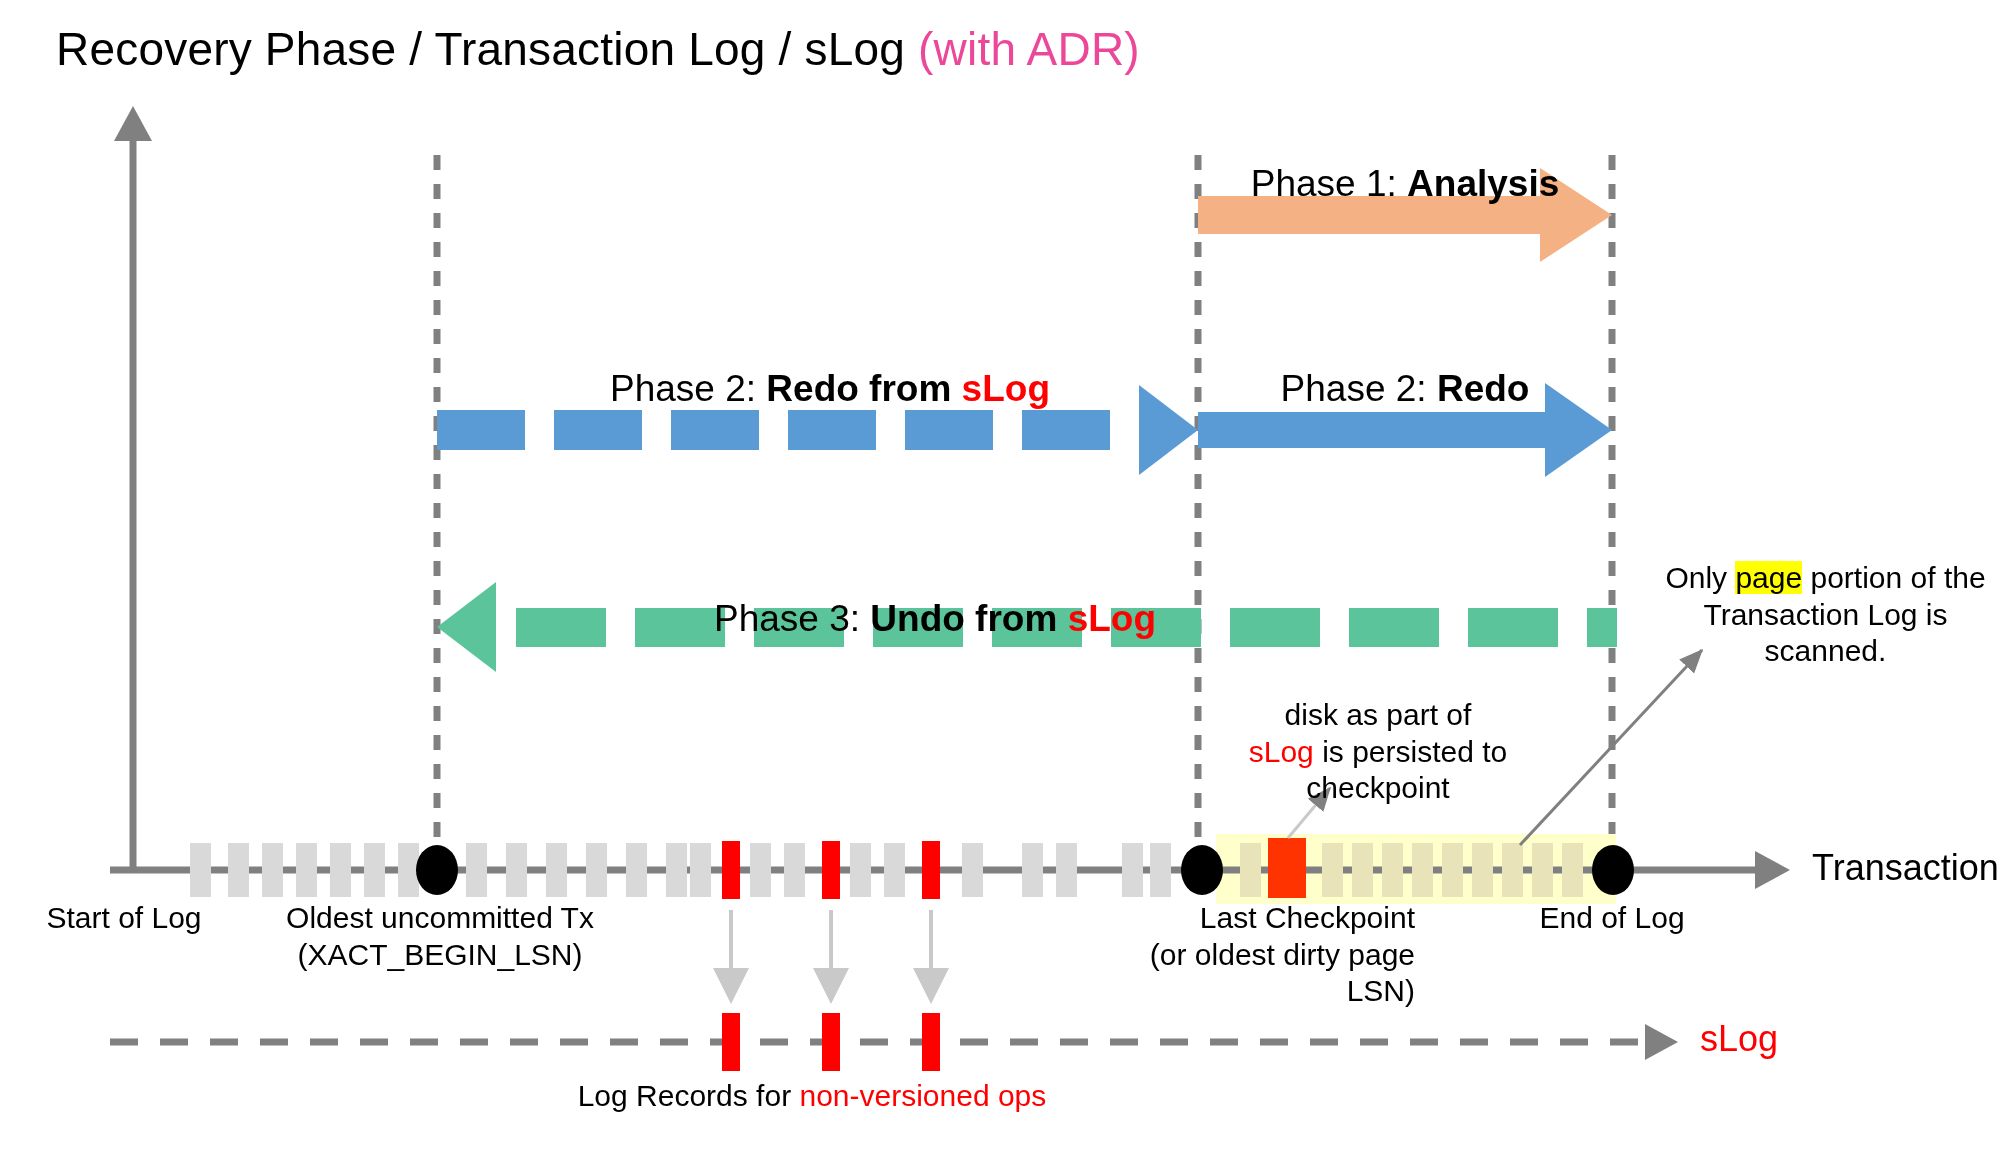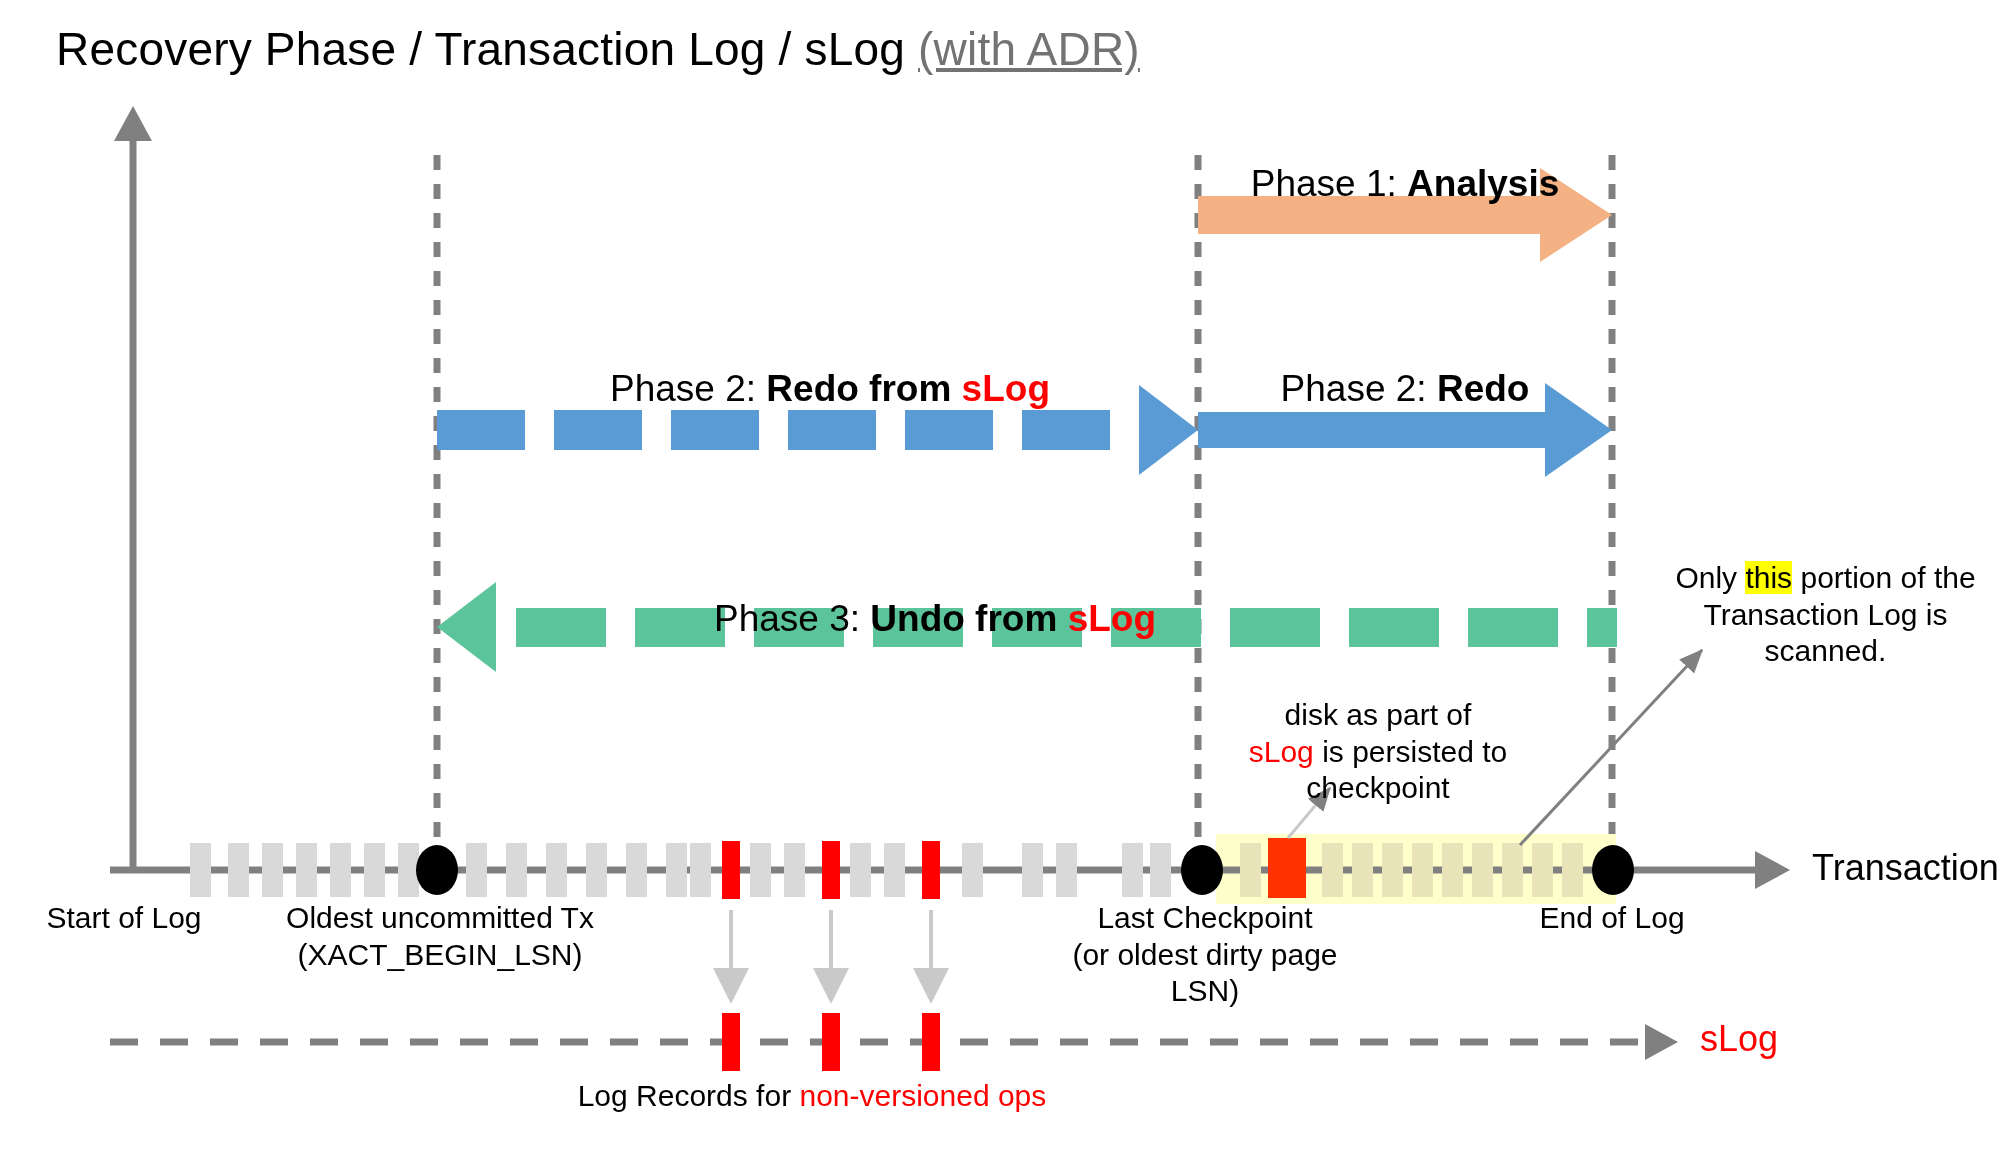--- a/index.html
+++ b/index.html
@@ -2,21 +2,21 @@
 <html><head>
 <meta charset="utf-8">
 <title>Recovery Phase Diagram</title>
 <style>
   html,body{margin:0;padding:0;background:#ffffff;}
   body{width:2001px;height:1152px;position:relative;overflow:hidden;
        font-family:"Liberation Sans", sans-serif;color:#000;}
   #stage{position:absolute;left:0;top:0;width:2001px;height:1152px;}
 
   .ttl{position:absolute;left:56px;top:22px;font-size:46px;letter-spacing:.2px;white-space:nowrap;}
-  .ttl .adr{color:#737373;text-decoration:underline;}
+  .ttl .adr{color:#ec4899;}
   .ml{position:absolute;font-size:30px;text-align:center;transform:translateX(-50%);line-height:1.22;}
   .ml.l{text-align:left;transform:none;}
   .hl{background:#FFFF00;}
   .r{color:#FF0000;}
   .b{font-weight:bold;}
   .phase{position:absolute;font-size:37px;white-space:nowrap;transform:translateX(-50%);}
   .phase .b{font-weight:bold;}
   .axlbl{position:absolute;font-size:36px;white-space:nowrap;}
   .axlbl.red{color:#FF0000;}
   svg{position:absolute;left:0;top:0;}
@@ -174,21 +174,21 @@
 
   <div class="phase" style="left:1405px;top:368px;">
     <span>Phase 2: </span><span class="b">Redo</span>
   </div>
 
   <div class="phase" style="left:935px;top:568px;margin-top:30px;">
     <span>Phase 3: </span><span class="b">Undo from </span><span class="b r">sLog</span>
   </div>
 
   <div class="ml l" style="left:1650px;top:560px;width:351px;text-align:center;">
-    <div><span>Only </span><span class="hl">this</span><span> portion of the</span></div>
+    <div><span>Only </span><span class="hl">page</span><span> portion of the</span></div>
     <div>Transaction Log is scanned.</div>
   </div>
 
   <div class="ml" style="left:1378px;top:697px;width:310px;">
     <div>disk as part of</div>
     <div><span class="r">sLog</span><span> is persisted to</span></div>
     <div>checkpoint</div>
   </div>
 
   <div class="axlbl" style="left:1812px;top:847px;">Transaction Log</div>
@@ -196,21 +196,21 @@
 
   <div class="ml" style="left:124px;top:900px;width:300px;">
     <div>Start of Log</div>
   </div>
 
   <div class="ml" style="left:440px;top:900px;width:460px;">
     <div>Oldest uncommitted Tx</div>
     <div>(XACT_BEGIN_LSN)</div>
   </div>
 
-  <div class="ml" style="left:1205px;top:900px;width:420px;">
+  <div class="ml" style="left:1205px;top:900px;width:420px;text-align:right;">
     <div>Last Checkpoint</div>
     <div class="ital">(or oldest dirty page</div>
     <div class="ital">LSN)</div>
   </div>
 
   <div class="ml" style="left:1612px;top:900px;width:340px;">
     <div>End of Log</div>
   </div>
 
   <div class="ml" style="left:812px;top:1078px;width:700px;">

